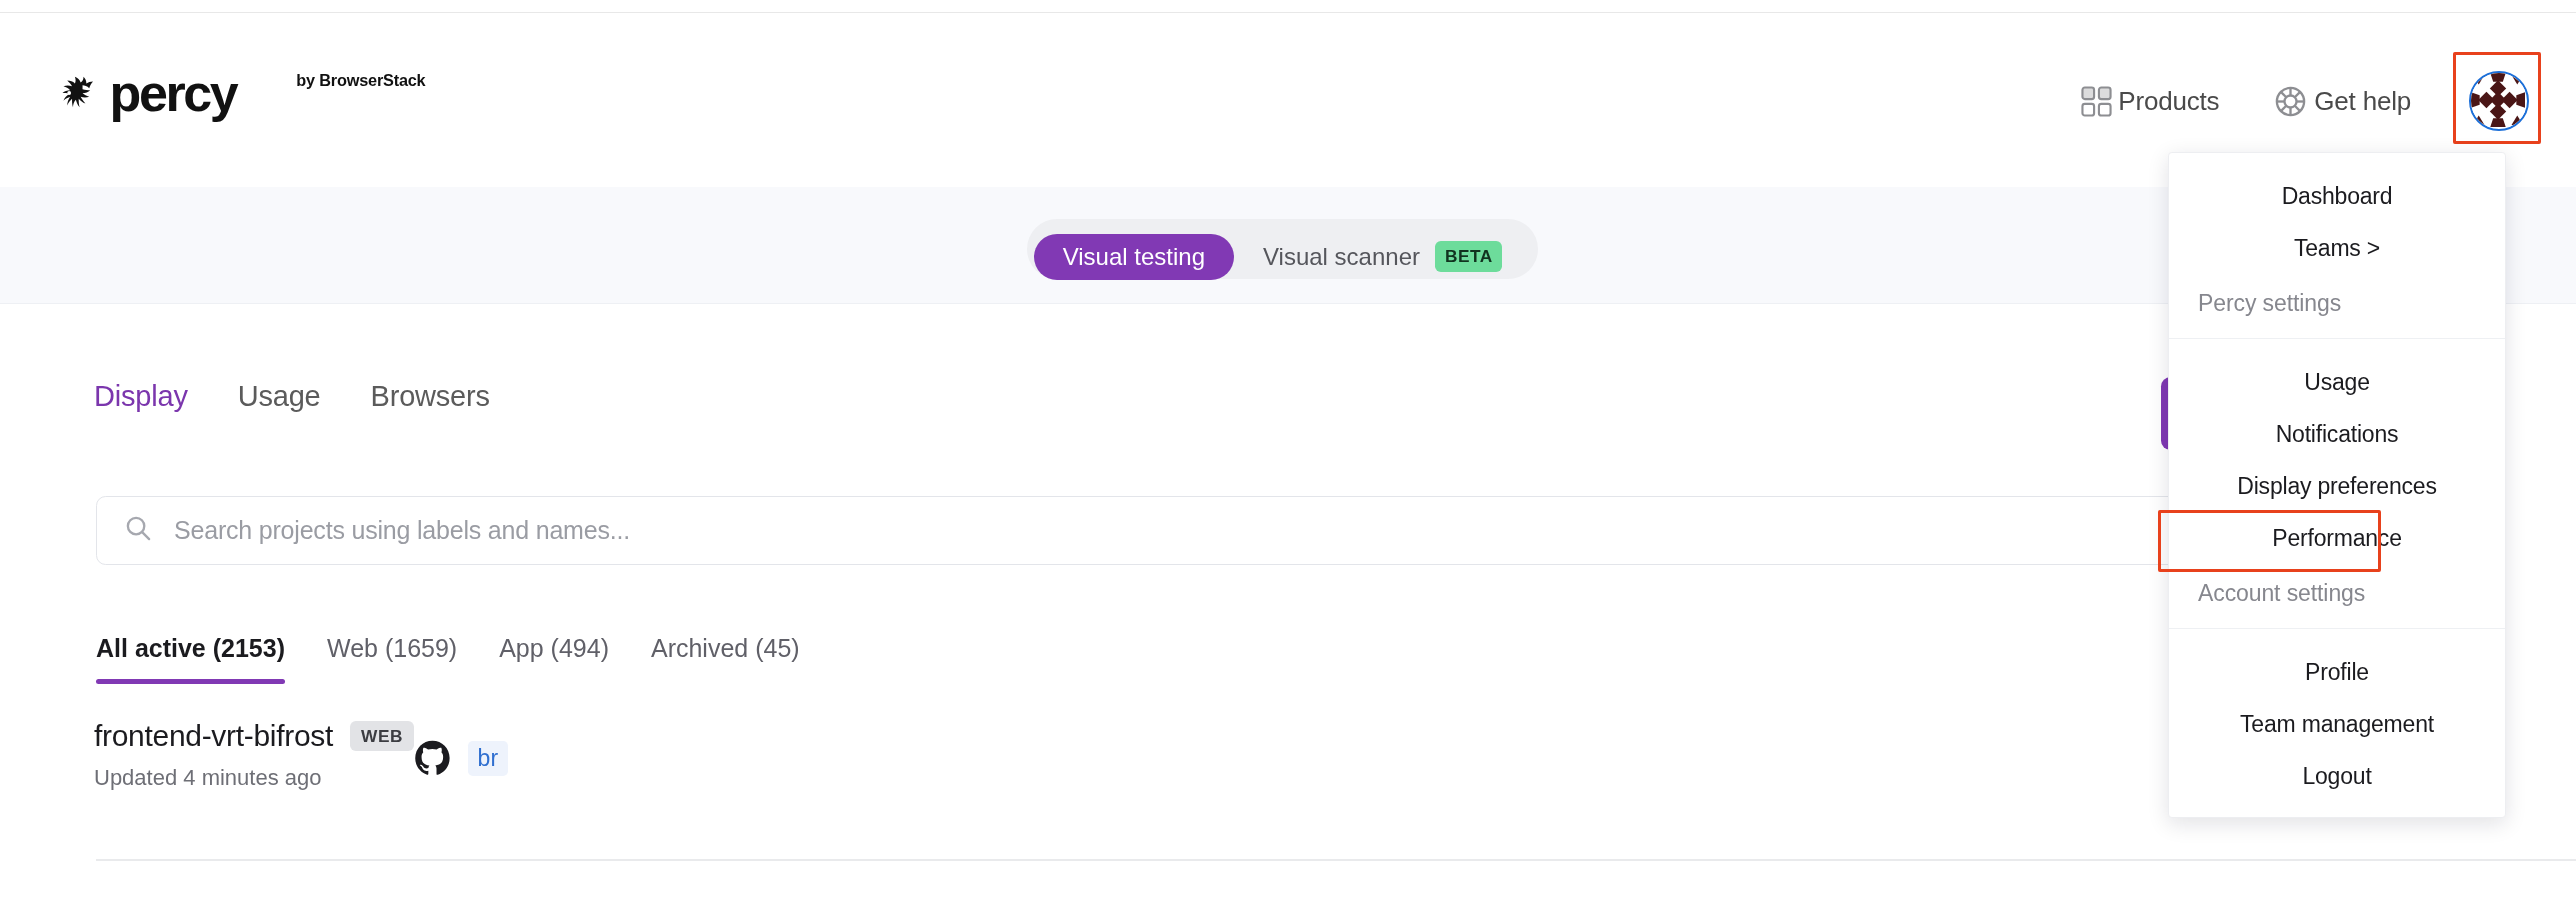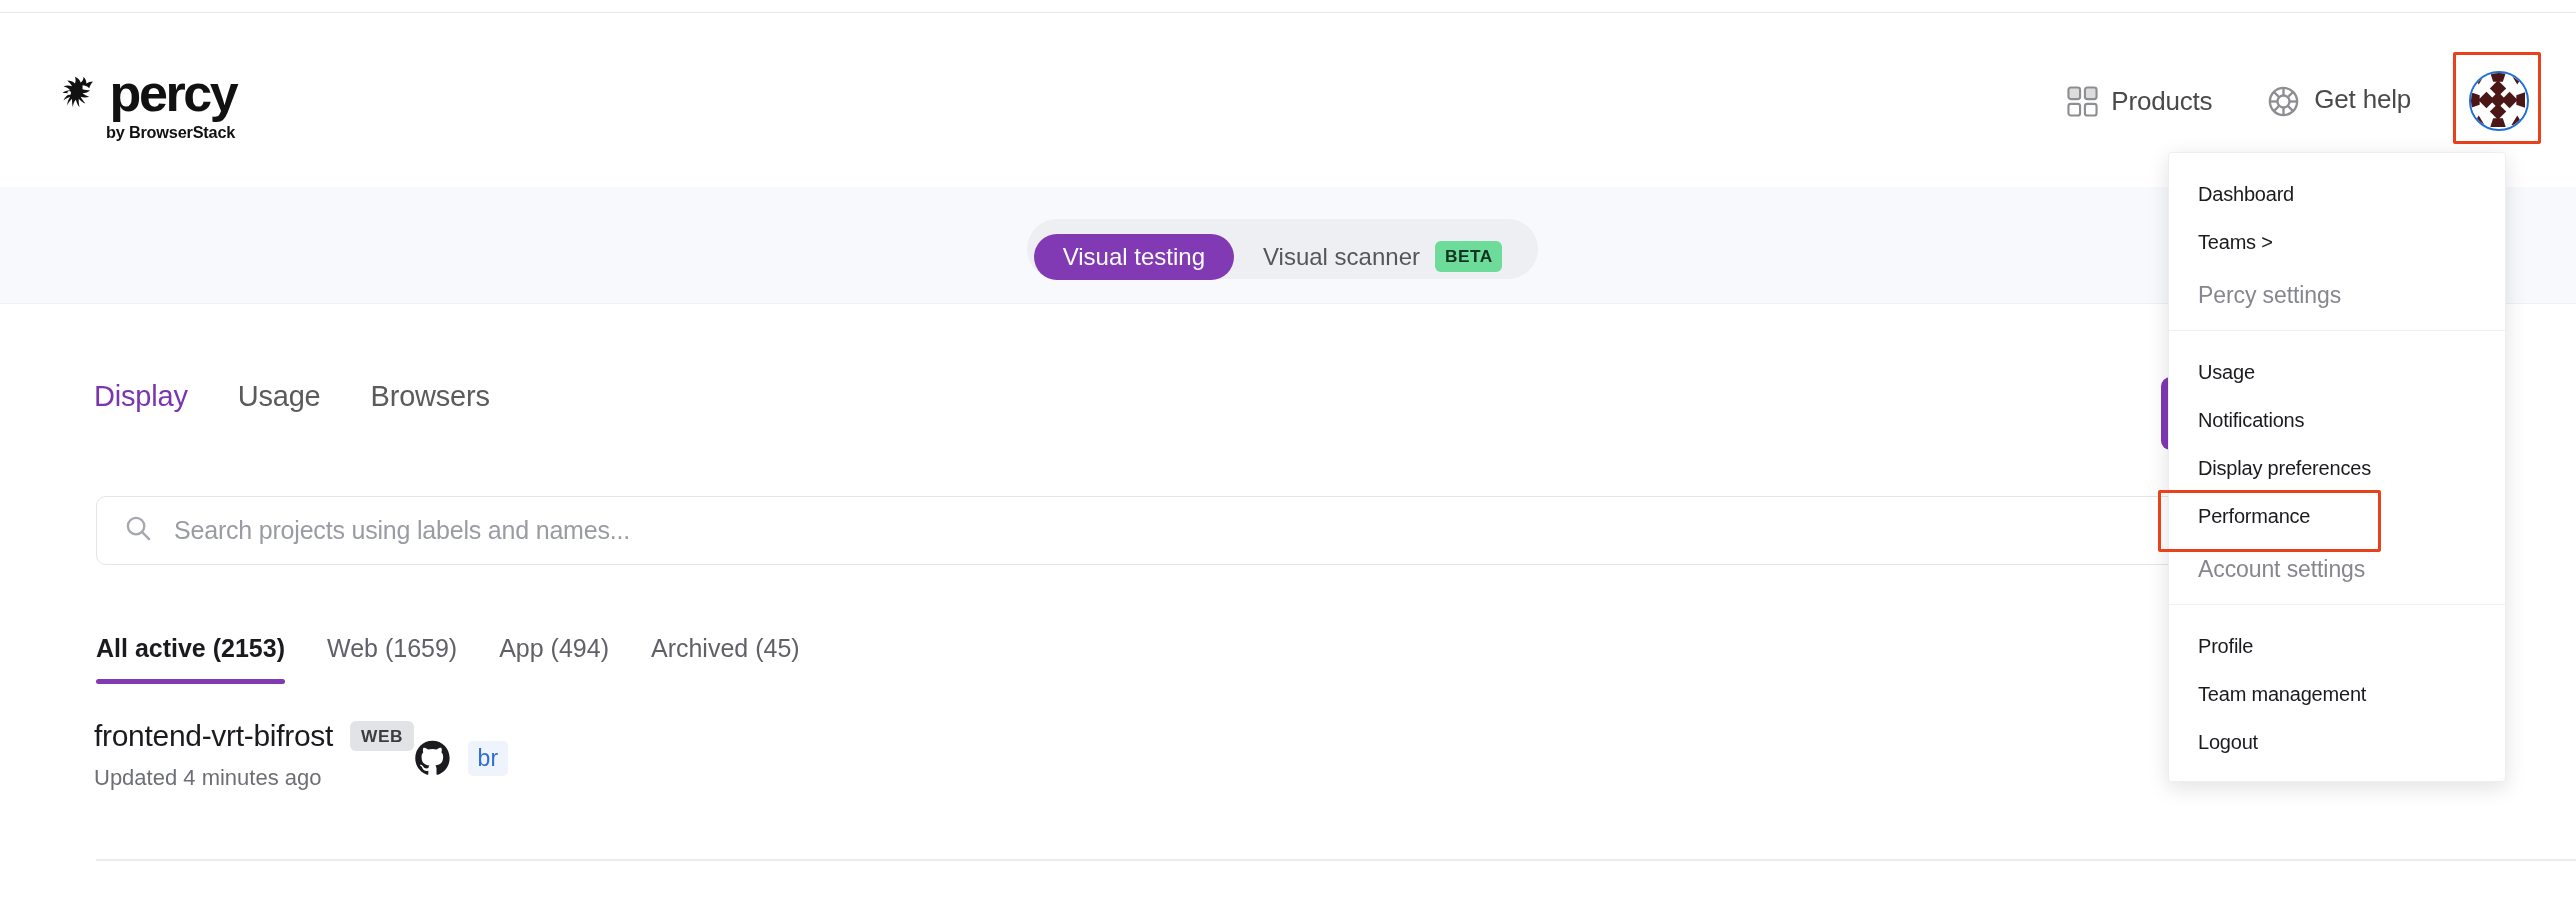--- a/index.html
+++ b/index.html
@@ -17,39 +17,39 @@
     background:#e8e8e8;
   }
 
   
   .header {
     position:absolute; left:0; top:12.5px; width:2576px; height:175px;
     background:#ffffff;
   }
   .logo-wrap {
     position:absolute; left:46px; top:54px;
-    display:flex; flex-direction:column; align-items:flex-start;
+    display:flex; flex-direction:row; align-items:flex-start;
   }
   .logo-row { display:flex; align-items:center; gap:9.6px; }
   .logo-lion { width:54px; height:42px; display:block; }
   .logo-word {
     font-size:52px; font-weight:700; letter-spacing:-2.4px;
     color:#111111; line-height:1; font-family:"Liberation Sans", sans-serif;
   }
   .logo-sub {
     margin-left:60px; margin-top:4.8px;
     font-size:16.3px; font-weight:700; color:#111; letter-spacing:-0.2px;
   }
 
   .header-right {
     position:absolute; right:40px; top:50px;
     display:flex; align-items:center; gap:0px; height:77px;
   }
   .hr-item {
-    display:flex; gap:13px;
+    display:flex; align-items:center; gap:6px;
     margin-left:54px; cursor:pointer;
   }
   .hr-label { font-size:26px; color:#4a4a4a; letter-spacing:-0.2px; }
 
   .grid-icon { width:31px; height:31px; display:block; }
   .help-icon { width:35px; height:35px; display:block; }
 
   
   .avatar-holder {
     position:relative; margin-left:50px;
@@ -160,22 +160,22 @@
   
   .menu {
     position:absolute; left:2168px; top:152px; width:338px;
     background:#ffffff; border:1px solid #edeef1; border-radius:3.8px;
     box-shadow:0 5.8px 21px rgba(20,20,40,0.12);
     padding:0; z-index:50;
   }
   .menu-section { padding:17.3px 0 15.4px 0; }
   .menu-section + .menu-section { border-top:1px solid #eef0f3; }
   .menu-item {
-    font-size:20px; color:#1b1b1f; padding:12.5px 29px; cursor:pointer;
-    letter-spacing:-0.2px; white-space:nowrap; position:relative;
+    font-size:23px; color:#1b1b1f; padding:12.5px 29px; cursor:pointer;
+    letter-spacing:-0.2px; white-space:nowrap; position:relative;text-align:center;
   }
   .menu-label {
     font-size:23px; color:#86878e; padding:15.4px 29px 5.8px 29px;
     letter-spacing:-0.1px;
   }
   .hl-perf {
     position:absolute; left:-11.5px; top:-1.9px; width:223px; height:62px;
   }
 </style>
 </head>

